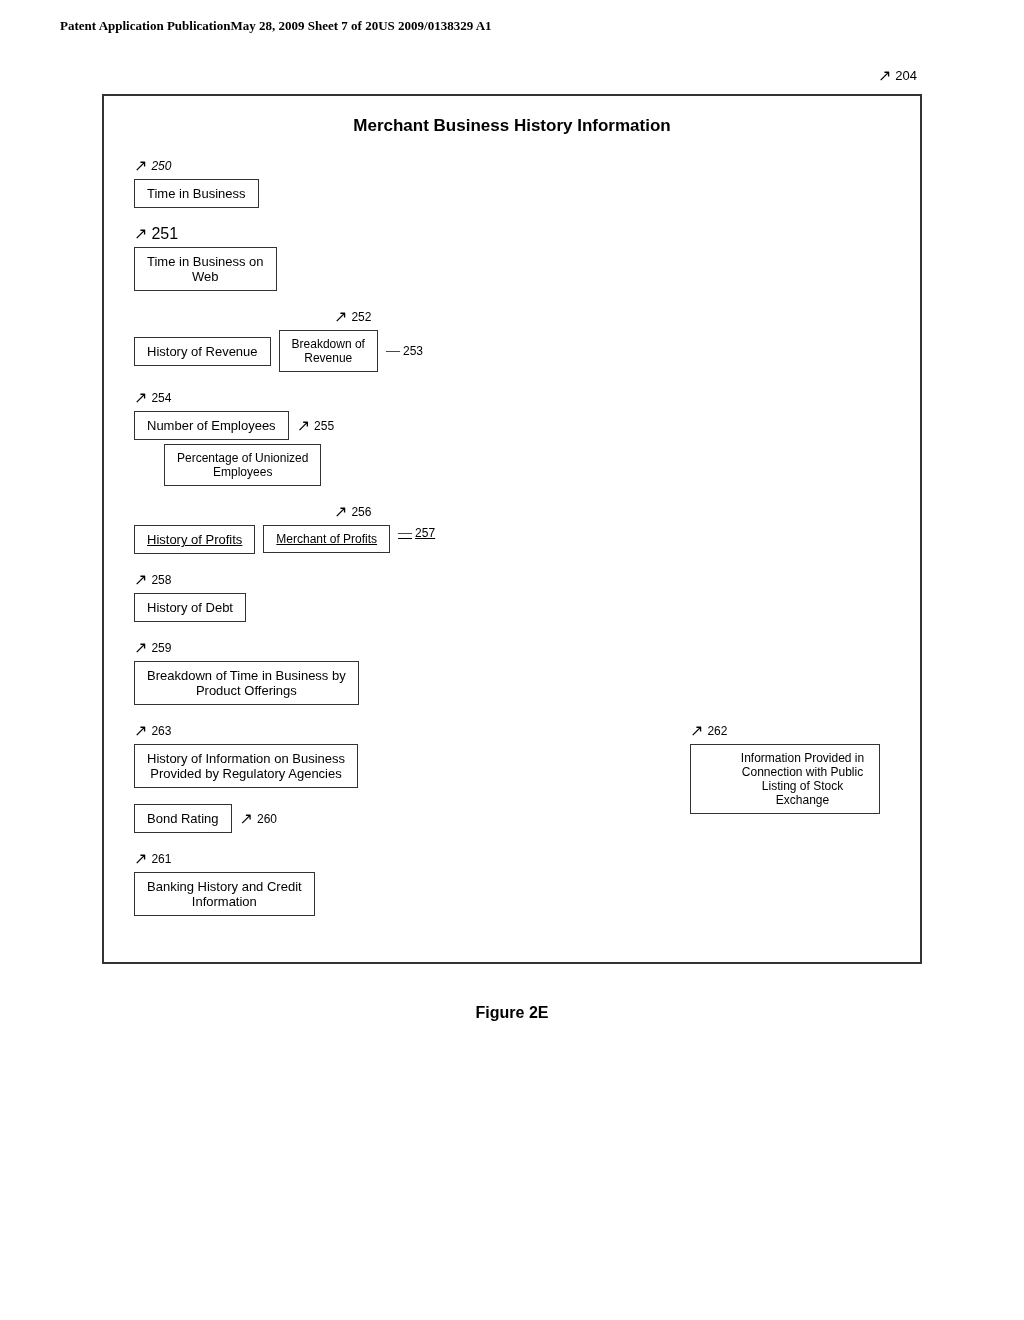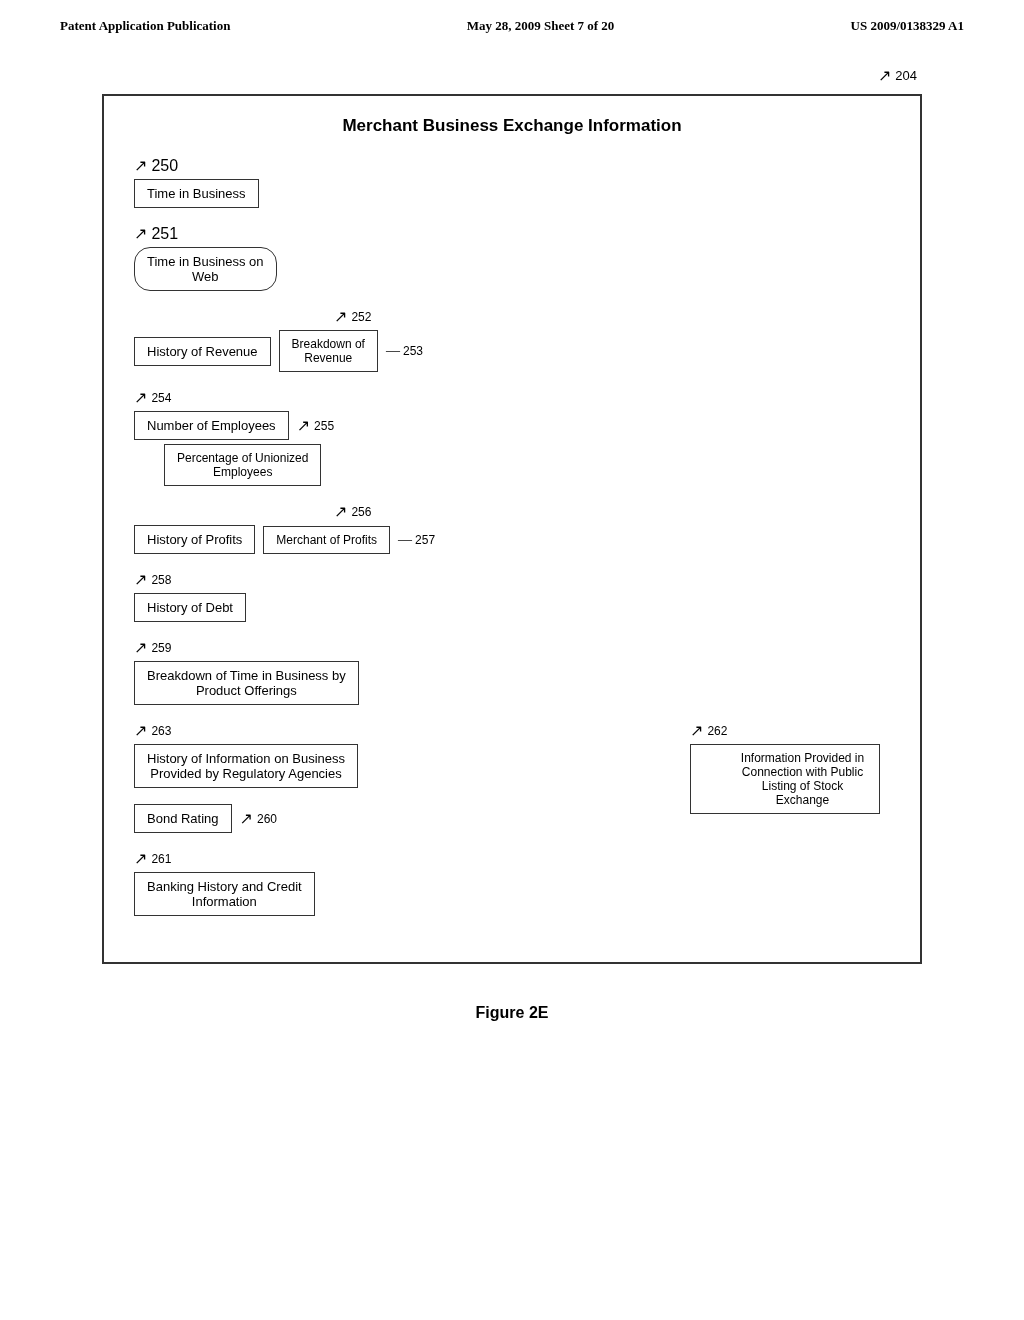--- a/index.html
+++ b/index.html
@@ -6,21 +6,21 @@
     body {
       background: #fff;
       font-family: 'Times New Roman', Times, serif;
       width: 1024px;
       min-height: 1320px;
       position: relative;
     }
 
     .page-header {
       display: flex;
-      justify-content: space-between;
+      justify-content: flex-start;
       padding: 18px 60px 10px 60px;
       font-size: 13px;
       font-weight: bold;
     }
 
     .page-header span {
       font-family: 'Times New Roman', Times, serif;
     }
 
     .main-content {
@@ -87,36 +87,36 @@
 <div class="main-content">
   <div class="diagram-wrapper">
 
     <div style="position:absolute; top:-28px; right:5px; font-size:13px; font-family:Arial,sans-serif; display:flex; align-items:center; gap:4px;">
       <span style="font-size:16px;">↗</span>
       <span>204</span>
     </div>
 
     <div class="main-box">
 
-      <div class="main-title">Merchant Business Exchange Information</div>
-
-      <div class="group-block">
-        <div style="display:flex; align-items:center; margin-bottom:4px;">
-          <span style="font-size:16px; margin-right:4px;">↗</span>
-          <span style="font-size:16px; font-family:Arial,sans-serif;">250</span>
+      <div class="main-title">Merchant Business History Information</div>
+
+      <div class="group-block">
+        <div style="display:flex; align-items:center; margin-bottom:4px;">
+          <span style="font-size:16px; margin-right:4px;">↗</span>
+          <span style="font-size:12px; font-family:Arial,sans-serif;font-style:italic;">250</span>
         </div>
         <div class="node-box">Time in Business</div>
       </div>
 
       <div class="group-block">
         <div style="display:flex; align-items:center; margin-bottom:4px;">
           <span style="font-size:16px; margin-right:4px;">↗</span>
           <span style="font-size:16px; font-family:Arial,sans-serif;">251</span>
         </div>
-        <div class="node-box" style="white-space:pre-line;border-radius:16px;">Time in Business on<br>Web</div>
+        <div class="node-box" style="white-space:pre-line;">Time in Business on<br>Web</div>
       </div>
 
       <div class="group-block">
         <div style="display:flex; align-items:center; margin-bottom:4px;">
           <span style="margin-left: 200px; font-size:16px; margin-right:4px;">↗</span>
           <span style="font-size:12px; font-family:Arial,sans-serif;">252</span>
         </div>
         <div style="display:flex; align-items:center; gap:8px;">
           <div class="node-box">History of Revenue</div>
           <div class="node-box" style="white-space:pre-line; font-size:12px;">Breakdown of<br>Revenue</div>
@@ -142,21 +142,21 @@
         <div style="margin-left:30px;">
           <div class="node-box" style="white-space:pre-line; font-size:12px;">Percentage of Unionized<br>Employees</div>
         </div>
       </div>
 
       <div class="group-block">
         <div style="display:flex; align-items:center; margin-bottom:4px;">
           <span style="margin-left:200px; font-size:16px; margin-right:4px;">↗</span>
           <span style="font-size:12px; font-family:Arial,sans-serif;">256</span>
         </div>
-        <div style="display:flex; align-items:center; gap:8px;">
+        <div style="display:flex; align-items:flex-start; gap:8px;text-decoration:underline;">
           <div class="node-box">History of Profits</div>
           <div class="node-box" style="font-size:12px;">Merchant of Profits</div>
           <div style="display:flex; align-items:center; gap:3px;">
             <span style="font-size:14px;">—</span>
             <span style="font-size:12px; font-family:Arial,sans-serif;">257</span>
           </div>
         </div>
       </div>
 
       <div class="group-block">

